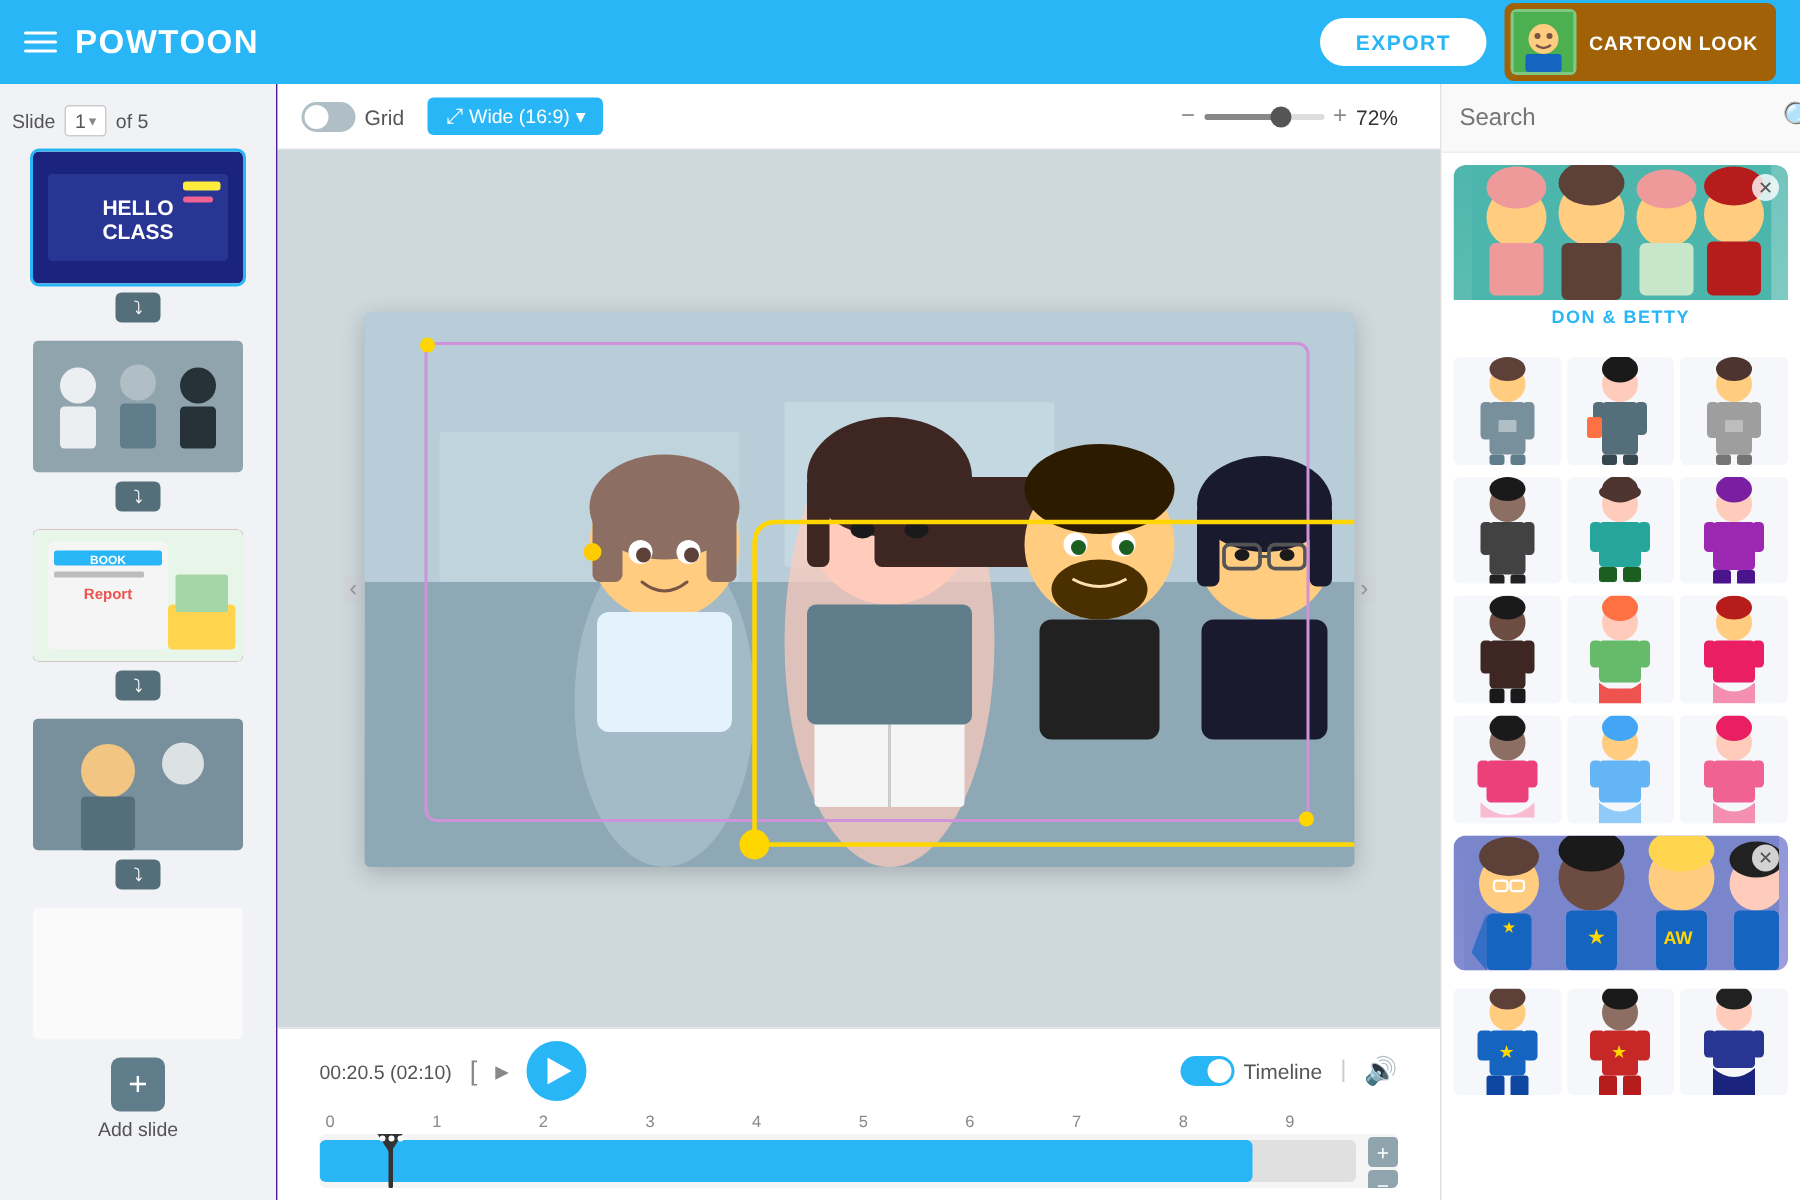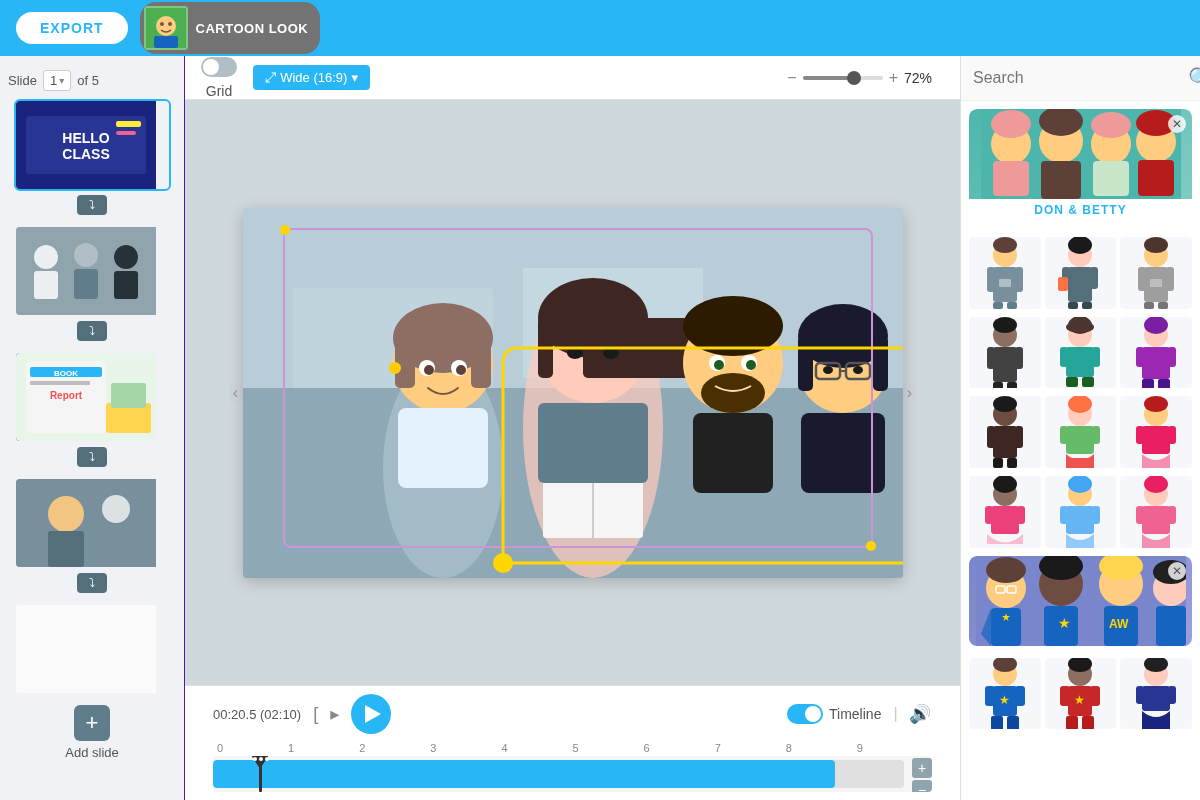--- a/index.html
+++ b/index.html
@@ -28,22 +28,22 @@
       padding: 8px 24px;
       font-weight: bold;
       font-size: 14px;
       cursor: pointer;
       letter-spacing: 1px;
     }
     .cartoon-look-badge {
       display: flex;
       align-items: center;
       gap: 8px;
-      background: #737373;
-      border-radius: 16px;
+      background: #a16207;
+      border-radius: 6px;
       padding: 4px 12px 4px 4px;
       cursor: pointer;
     }
     .cartoon-look-thumb {
       width: 44px;
       height: 44px;
       border-radius: 4px;
       background: #81c784;
       overflow: hidden;
       display: flex;
@@ -81,21 +81,21 @@
       align-items: center;
       gap: 2px;
       background: white;
       border: 1px solid #ccc;
       border-radius: 3px;
       padding: 2px 6px;
       font-size: 13px;
     }
     .slide-num-box .chevron { font-size: 10px; color: #888; }
     .slide-thumb {
-      width: 153px;
+      width: 140px;
       border-radius: 4px;
       overflow: hidden;
       margin: 4px auto;
       cursor: pointer;
       position: relative;
     }
     .slide-thumb.active { outline: 2px solid #29b6f6; }
     .slide-thumb-img {
       width: 140px;
       height: 88px;
@@ -167,21 +167,20 @@
       align-items: center;
       gap: 16px;
       padding: 0 16px;
       border-bottom: 1px solid #e0e0e0;
       flex-shrink: 0;
     }
     .toggle-switch {
       display: flex;
       align-items: center;
       gap: 6px;
-      flex-direction: column;
     }
     .toggle-track {
       width: 36px; height: 20px;
       background: #b0bec5;
       border-radius: 10px;
       position: relative;
       cursor: pointer;
     }
     .toggle-thumb {
       width: 16px; height: 16px;
@@ -490,20 +489,28 @@
     .canvas-photo-bg {
       position: absolute;
       top: 0; left: 0; right: 0; bottom: 0;
       background: linear-gradient(to bottom, #b0d4e8 0%, #c5dde8 40%, #8faab5 100%);
     }
   </style>
 </head>
 <body>
 
 <div class="header">
+  <div class="header-left">
+    <div class="hamburger">
+      <span></span>
+        <span></span>
+        <span></span>
+    </div>
+    <div class="logo">POWTOON</div>
+  </div>
   <div class="header-right">
     <button class="export-btn">EXPORT</button>
     <div class="cartoon-look-badge">
       <div class="cartoon-look-thumb">
 
         <svg width="40" height="40" viewBox="0 0 40 40">
           <rect width="40" height="40" fill="#4caf50"></rect>
           <circle cx="20" cy="18" r="10" fill="#ffcc80"></circle>
           <circle cx="16" cy="16" r="2" fill="#795548"></circle>
           <circle cx="24" cy="16" r="2" fill="#795548"></circle>

